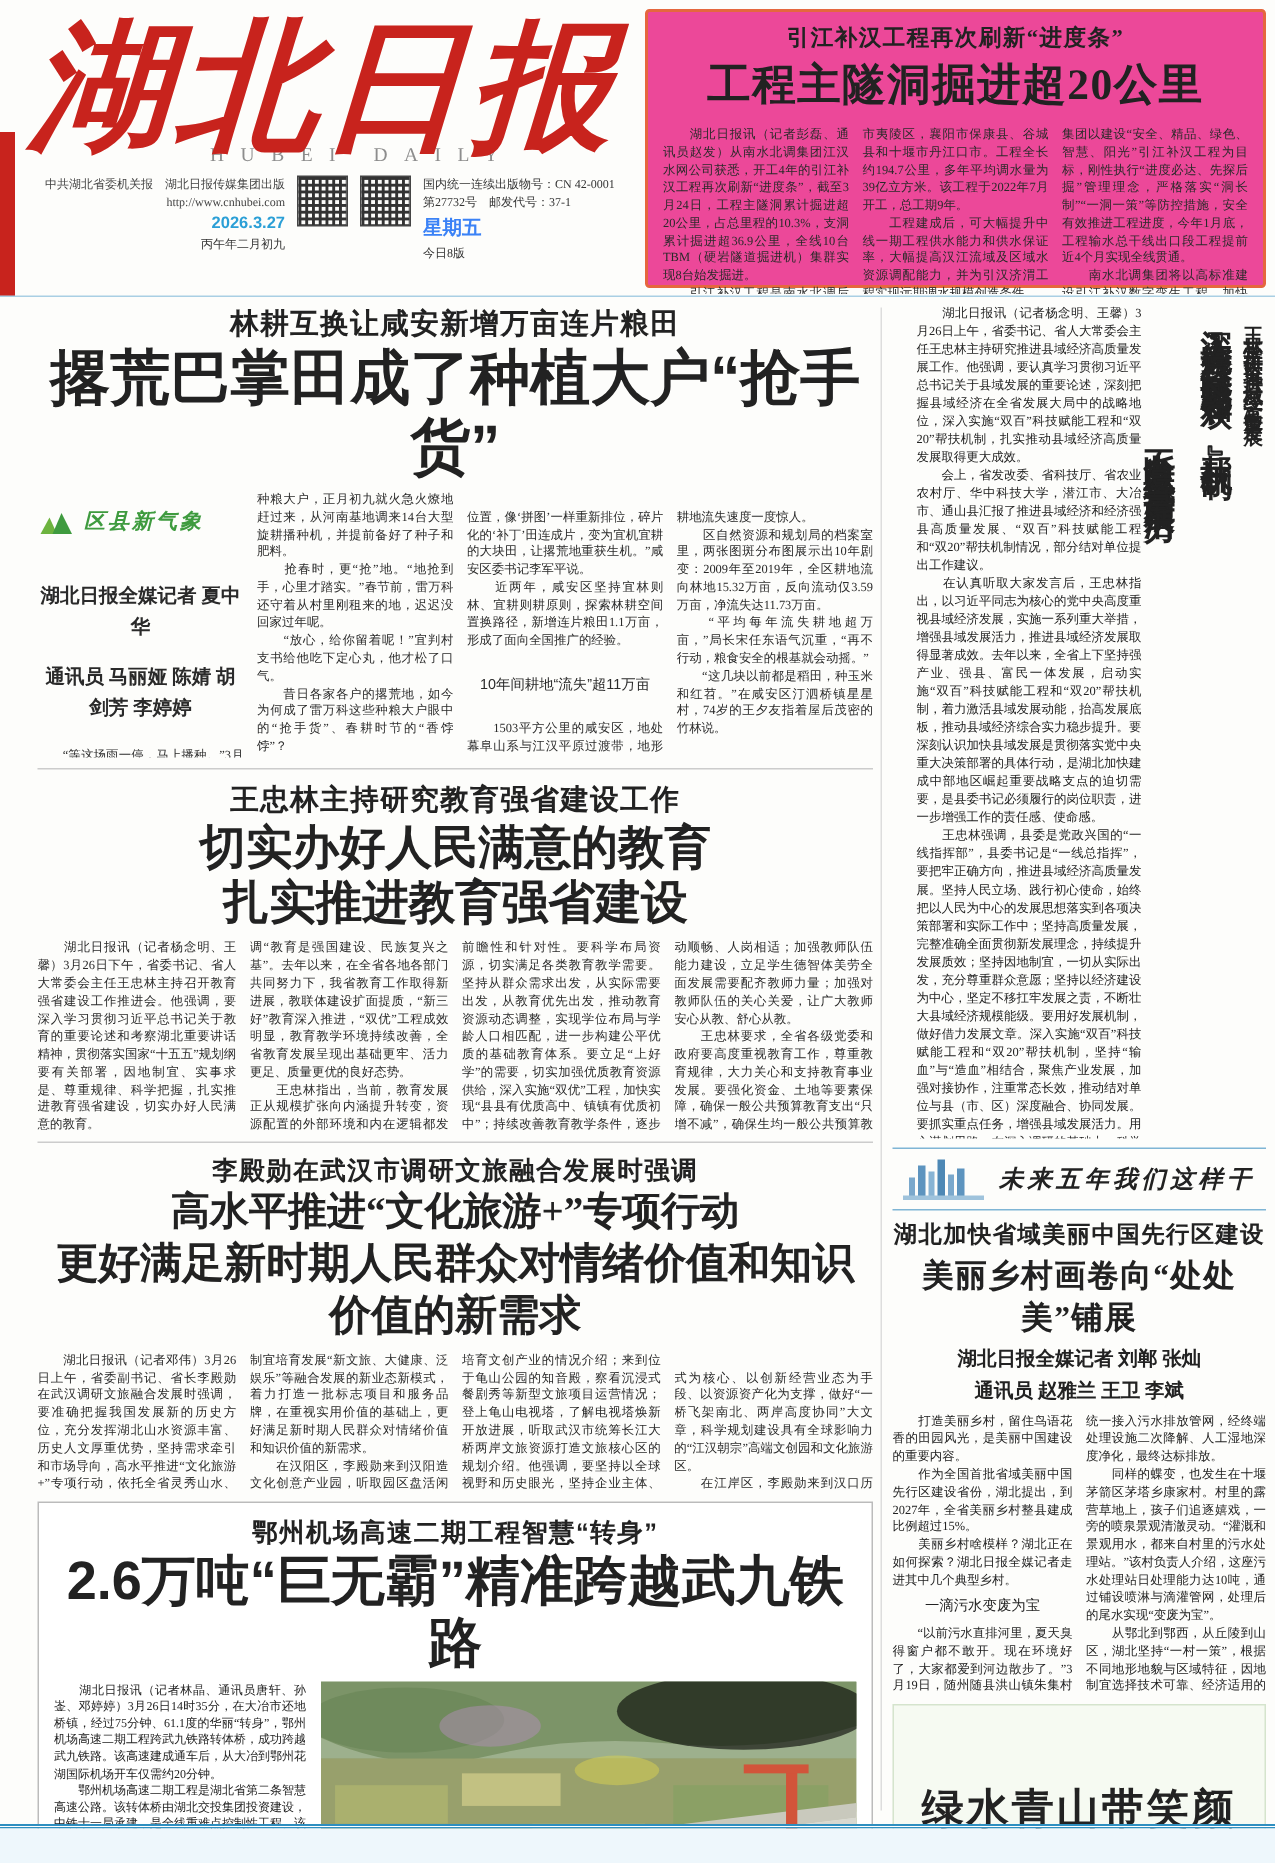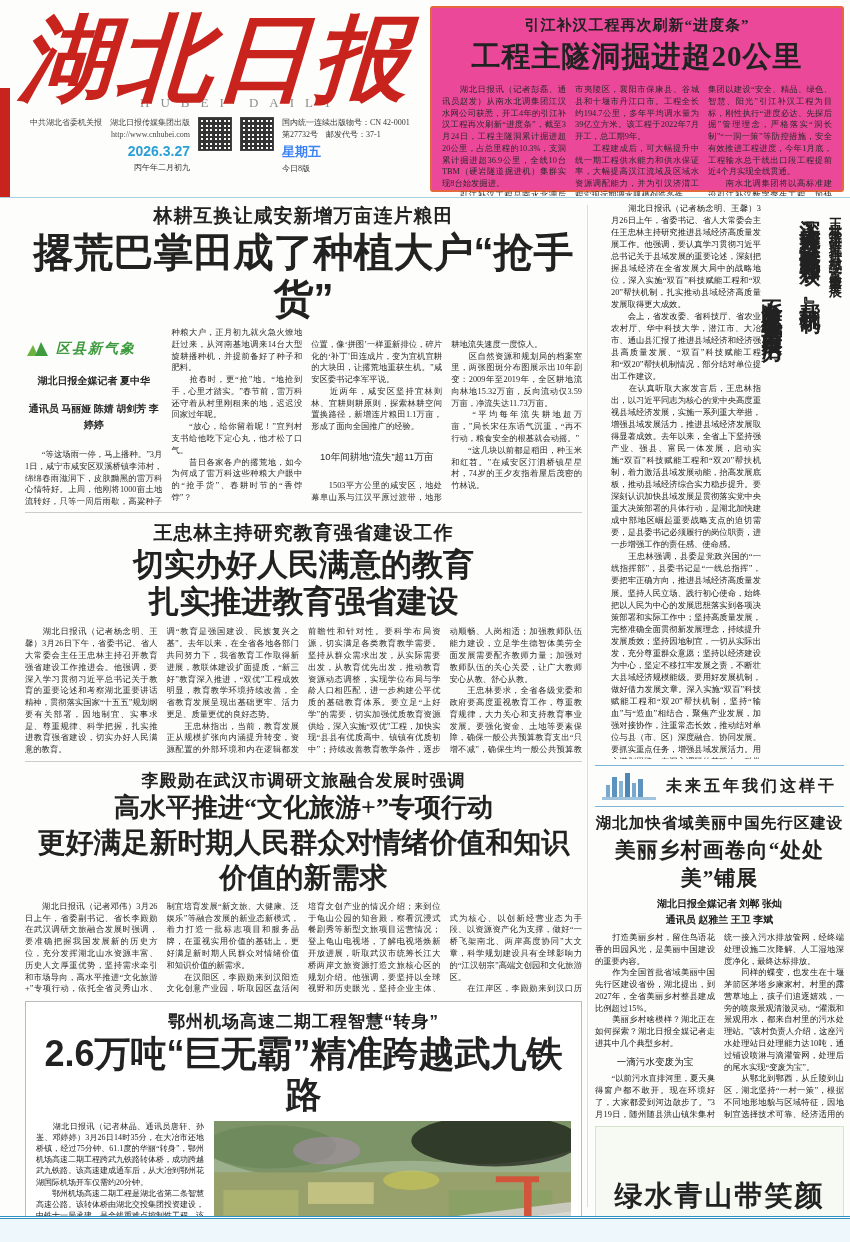--- a/index.html
+++ b/index.html
@@ -7,21 +7,21 @@
   body { position:relative; background:#fdfdfb; font-family:"Liberation Serif","DejaVu Serif",serif; color:#222; overflow:hidden; }
   .abs { position:absolute; }
 
   
   #side-ribbon { left:0; top:88px; width:10px; height:110px; background:#c8231d; }
   #masthead { left:20px; top:10px; width:405px; height:182px; }
   .mast-title { font-size:94px; font-weight:900; color:#c8231d; letter-spacing:4px; line-height:1.05; font-style:italic; transform:skewX(-3deg); white-space:nowrap; }
   .mast-english { color:#8d8d8d; font-size:13px; letter-spacing:11px; margin:-14px 0 6px 120px; font-family:"Liberation Serif",serif; }
   .mast-info { display:flex; align-items:flex-start; gap:8px; }
   .mi-left { width:170px; text-align:right; font-size:8px; color:#444; line-height:1.5; }
-  .mi-date { color:#2b9fd6; font-size:14px; font-weight:bold; font-family:"Liberation Sans",sans-serif; }
+  .mi-date { color:#2b9fd6; font-size:11px; font-weight:bold; font-family:"Liberation Sans",sans-serif; }
   .mi-lunar { font-size:8px; color:#333; }
   .qr { width:34px; height:34px; border:1px solid #444; background:
         linear-gradient(90deg,#333 25%,transparent 25%,transparent 50%,#333 50%,#333 75%,transparent 75%),
         linear-gradient(#333 25%,transparent 25%,transparent 50%,#333 50%,#333 75%,transparent 75%);
         background-size:9px 9px; }
   .mi-right { font-size:8px; color:#333; line-height:1.6; }
   .mi-week { color:#3b82f6; font-size:13px; font-weight:bold; font-family:"Liberation Sans",sans-serif; }
 
   
   #top-box { left:430px; top:6px; width:414px; height:186px; border:2px solid #e5673e; border-radius:3px; background:#ec4899; padding:8px 10px 6px; }
@@ -38,48 +38,48 @@
   #col-divider { left:587px; top:205px; width:1px; height:1002px; background:#ddd; }
   #right-col { left:595px; top:203px; width:249px; }
 
   .kicker-sans { text-align:center; font-family:"Liberation Sans","DejaVu Sans",sans-serif; font-weight:bold; font-size:19px; letter-spacing:1px; }
   .kicker-serif { text-align:center; font-weight:bold; font-size:17px; letter-spacing:1px; }
   .headline-xl { text-align:center; font-family:"Liberation Sans","DejaVu Sans",sans-serif; font-weight:900; font-size:40px; letter-spacing:0px; line-height:1.15; }
   .headline-lg { text-align:center; font-family:"Liberation Sans","DejaVu Sans",sans-serif; font-weight:900; font-size:31px; line-height:1.2; }
   .headline-serif { text-align:center; font-weight:900; font-size:26px; line-height:1.25; }
   .cols4 { display:flex; gap:9px; margin-top:6px; }
   .cols4 .bodycol { overflow:hidden; }
-  .byline { text-align:center; font-size:10px; font-weight:bold; line-height:1.6; }
+  .byline { text-align:center; font-size:13px; font-weight:bold; line-height:1.6; }
   .subhead { text-align:center; font-weight:normal; font-family:"Liberation Sans",sans-serif; font-size:9.6px; margin:5px 0; }
   .jump { text-align:right; font-weight:bold; font-size:8.3px; }
   .art-sep { border:none; border-top:1px solid #ccc; margin:7px 0; }
 
   
-  .tag-row { display:flex; align-items:center; gap:5px; margin-bottom:3px; }
+  .tag-row { display:flex; align-items:center; gap:5px; margin-bottom:17px; }
   .tag-text { color:#3f9b3f; font-weight:bold; font-style:italic; font-size:14px; letter-spacing:2px; }
 
   
   #bridge-box { border:1px solid #bbb; background:#fff; padding:8px 10px 6px; height:330px; }
   .bridge-flex { display:flex; gap:10px; margin-top:5px; }
   .bridge-left { width:168px; font-size:8px; line-height:1.4; text-align:justify; white-space:pre-line; height:245px; overflow:hidden; }
   .bridge-right { flex:1; }
   .photo { width:100%; height:158px; display:block; }
 
   
   #county { display:flex; height:556px;margin-left:16px; }
   .county-body { width:150px; font-size:8.3px; line-height:1.45; text-align:justify; white-space:pre-line; overflow:hidden; }
   .county-heads { position:relative; flex:1; }
   .v { writing-mode:vertical-rl; }
   .vk { position:absolute; right:0; top:4px; font-weight:bold; font-size:13px; letter-spacing:4px; }
   .vh1 { position:absolute; right:20px; top:0; font-family:"Liberation Sans",sans-serif; font-weight:900; font-size:21px; letter-spacing:3px; }
   .vh2 { position:absolute; right:58px; top:80px; font-family:"Liberation Sans",sans-serif; font-weight:900; font-size:21px; letter-spacing:3px; }
 
   
   #series { border-top:1px solid #7fb5d5; border-bottom:1px solid #7fb5d5; height:42px; display:flex; align-items:center; justify-content:center; gap:10px; margin:6px 0 6px; }
-  .series-text { font-weight:bold; font-size:16px; letter-spacing:3px; }
+  .series-text { font-weight:bold; font-size:16px; letter-spacing:3px; font-style:italic; }
 
   
   #village .v-kicker { text-align:center; font-weight:bold; font-size:15.5px; letter-spacing:1px; }
   #village .v-headline { text-align:center; font-weight:900; font-size:21px; letter-spacing:1px; margin:2px 0 4px; }
   .cols2 { display:flex; gap:9px; margin-top:4px; }
   .cols2 .vcol { flex:1; overflow:hidden; height:186px; }
   .vcol { font-size:8.3px; line-height:1.42; text-align:justify; }
   .vcol .txt { white-space:pre-line; }
 
   

